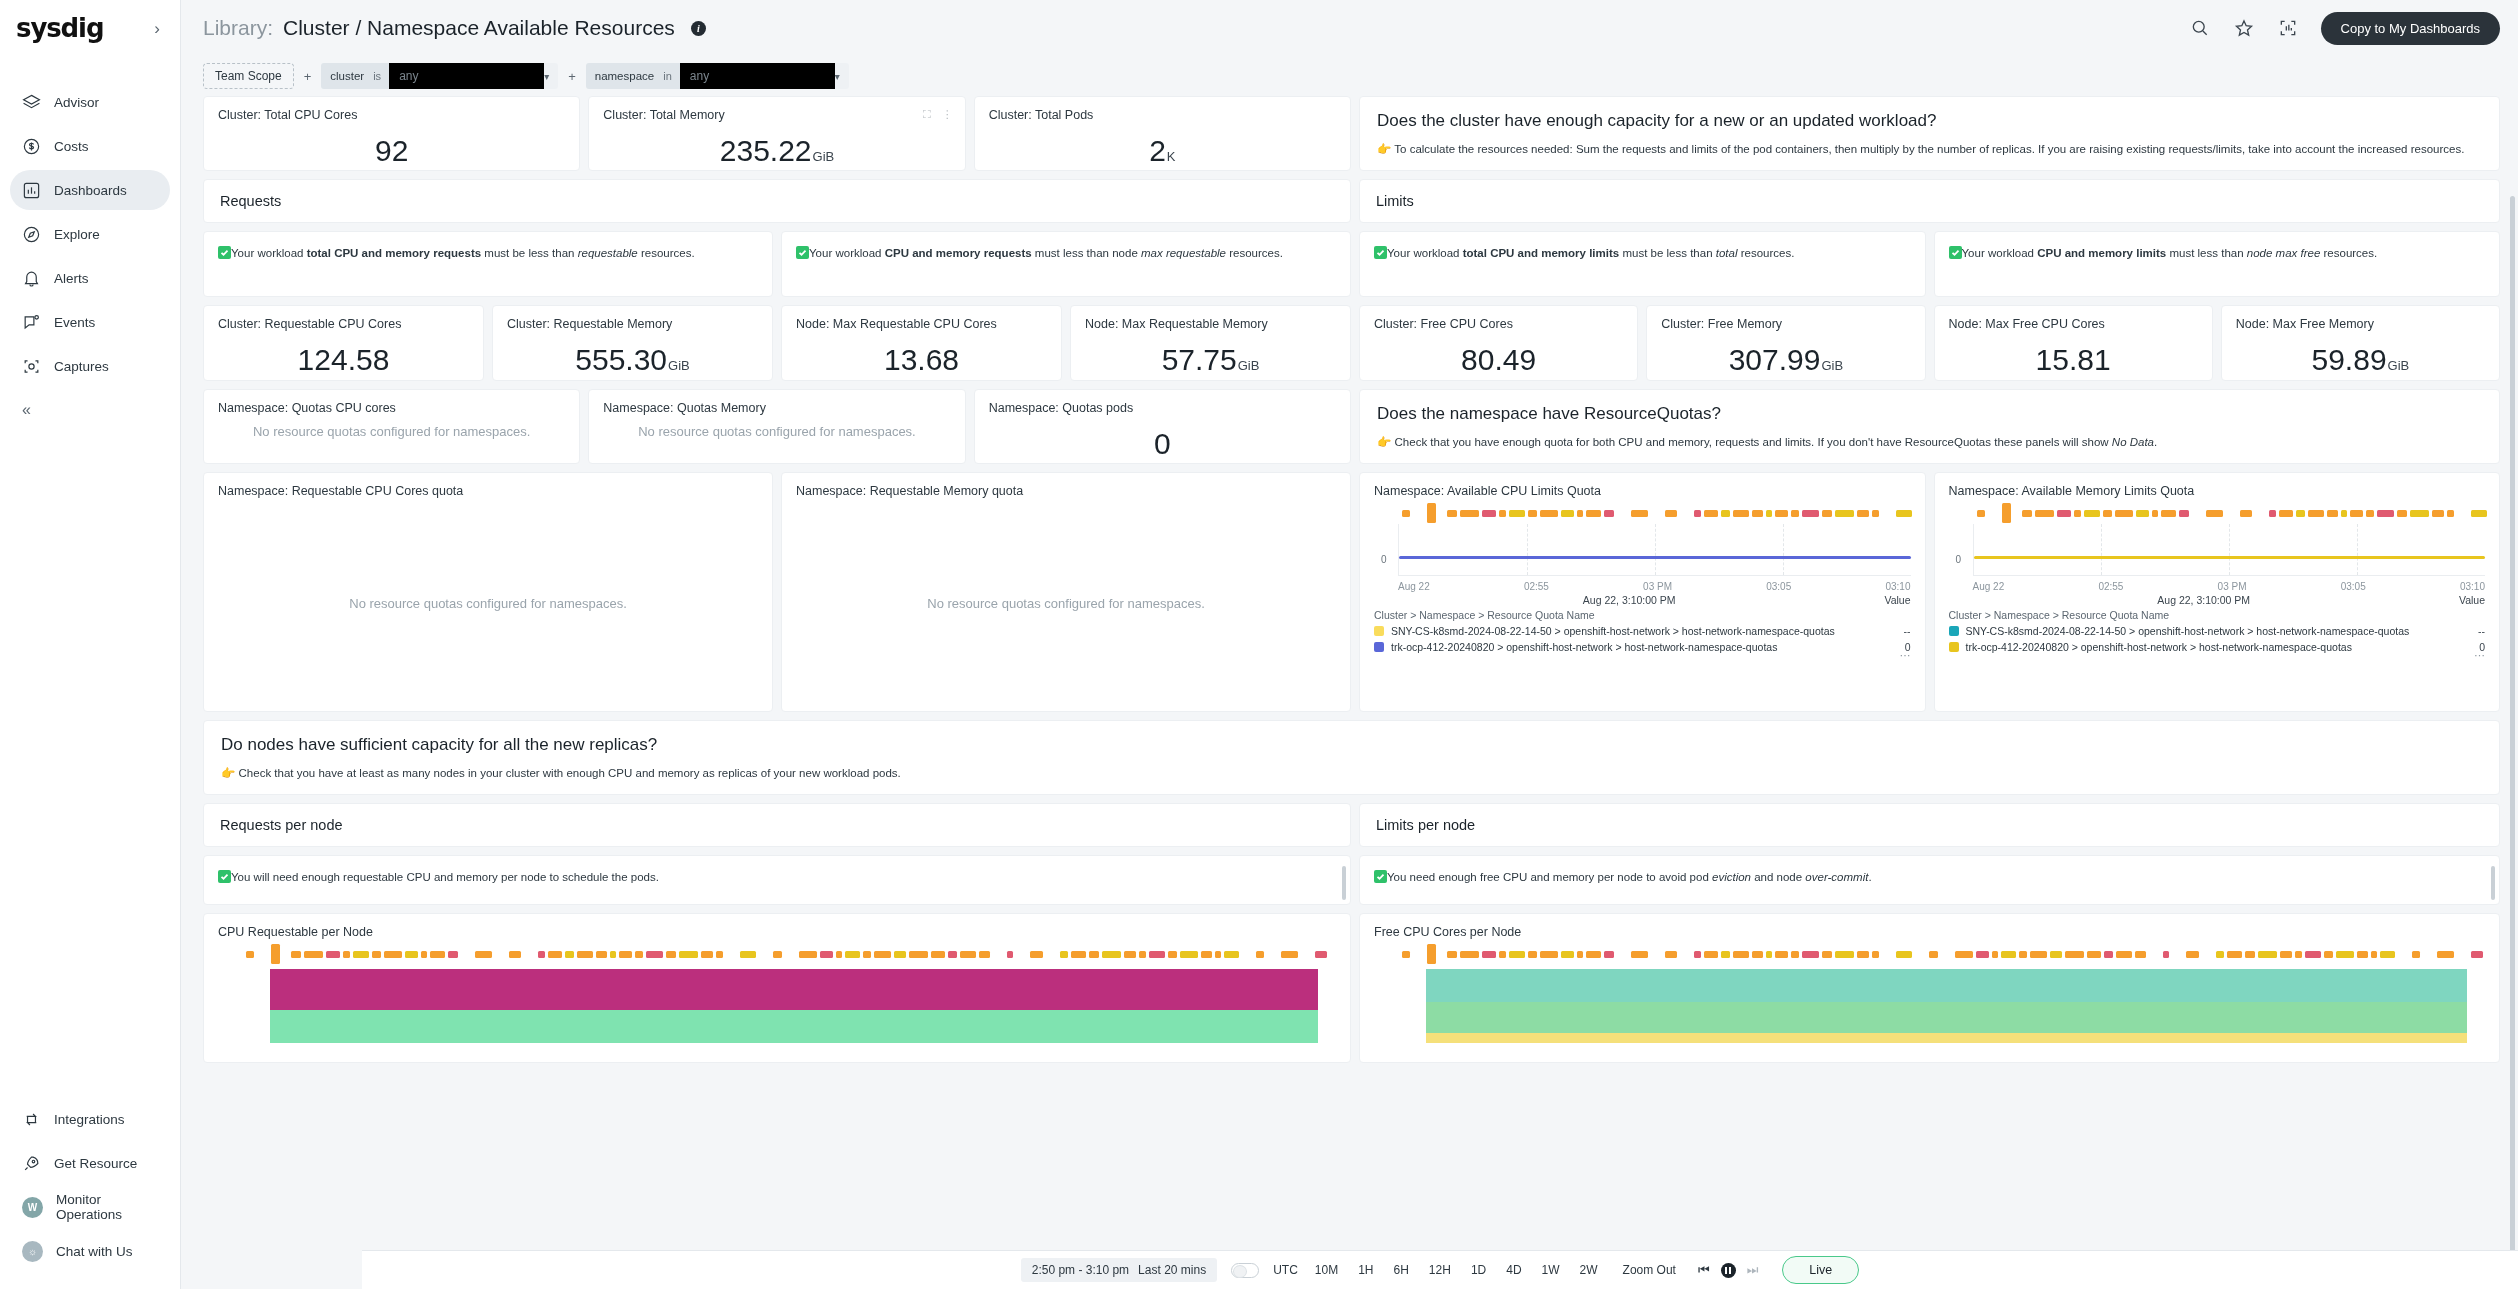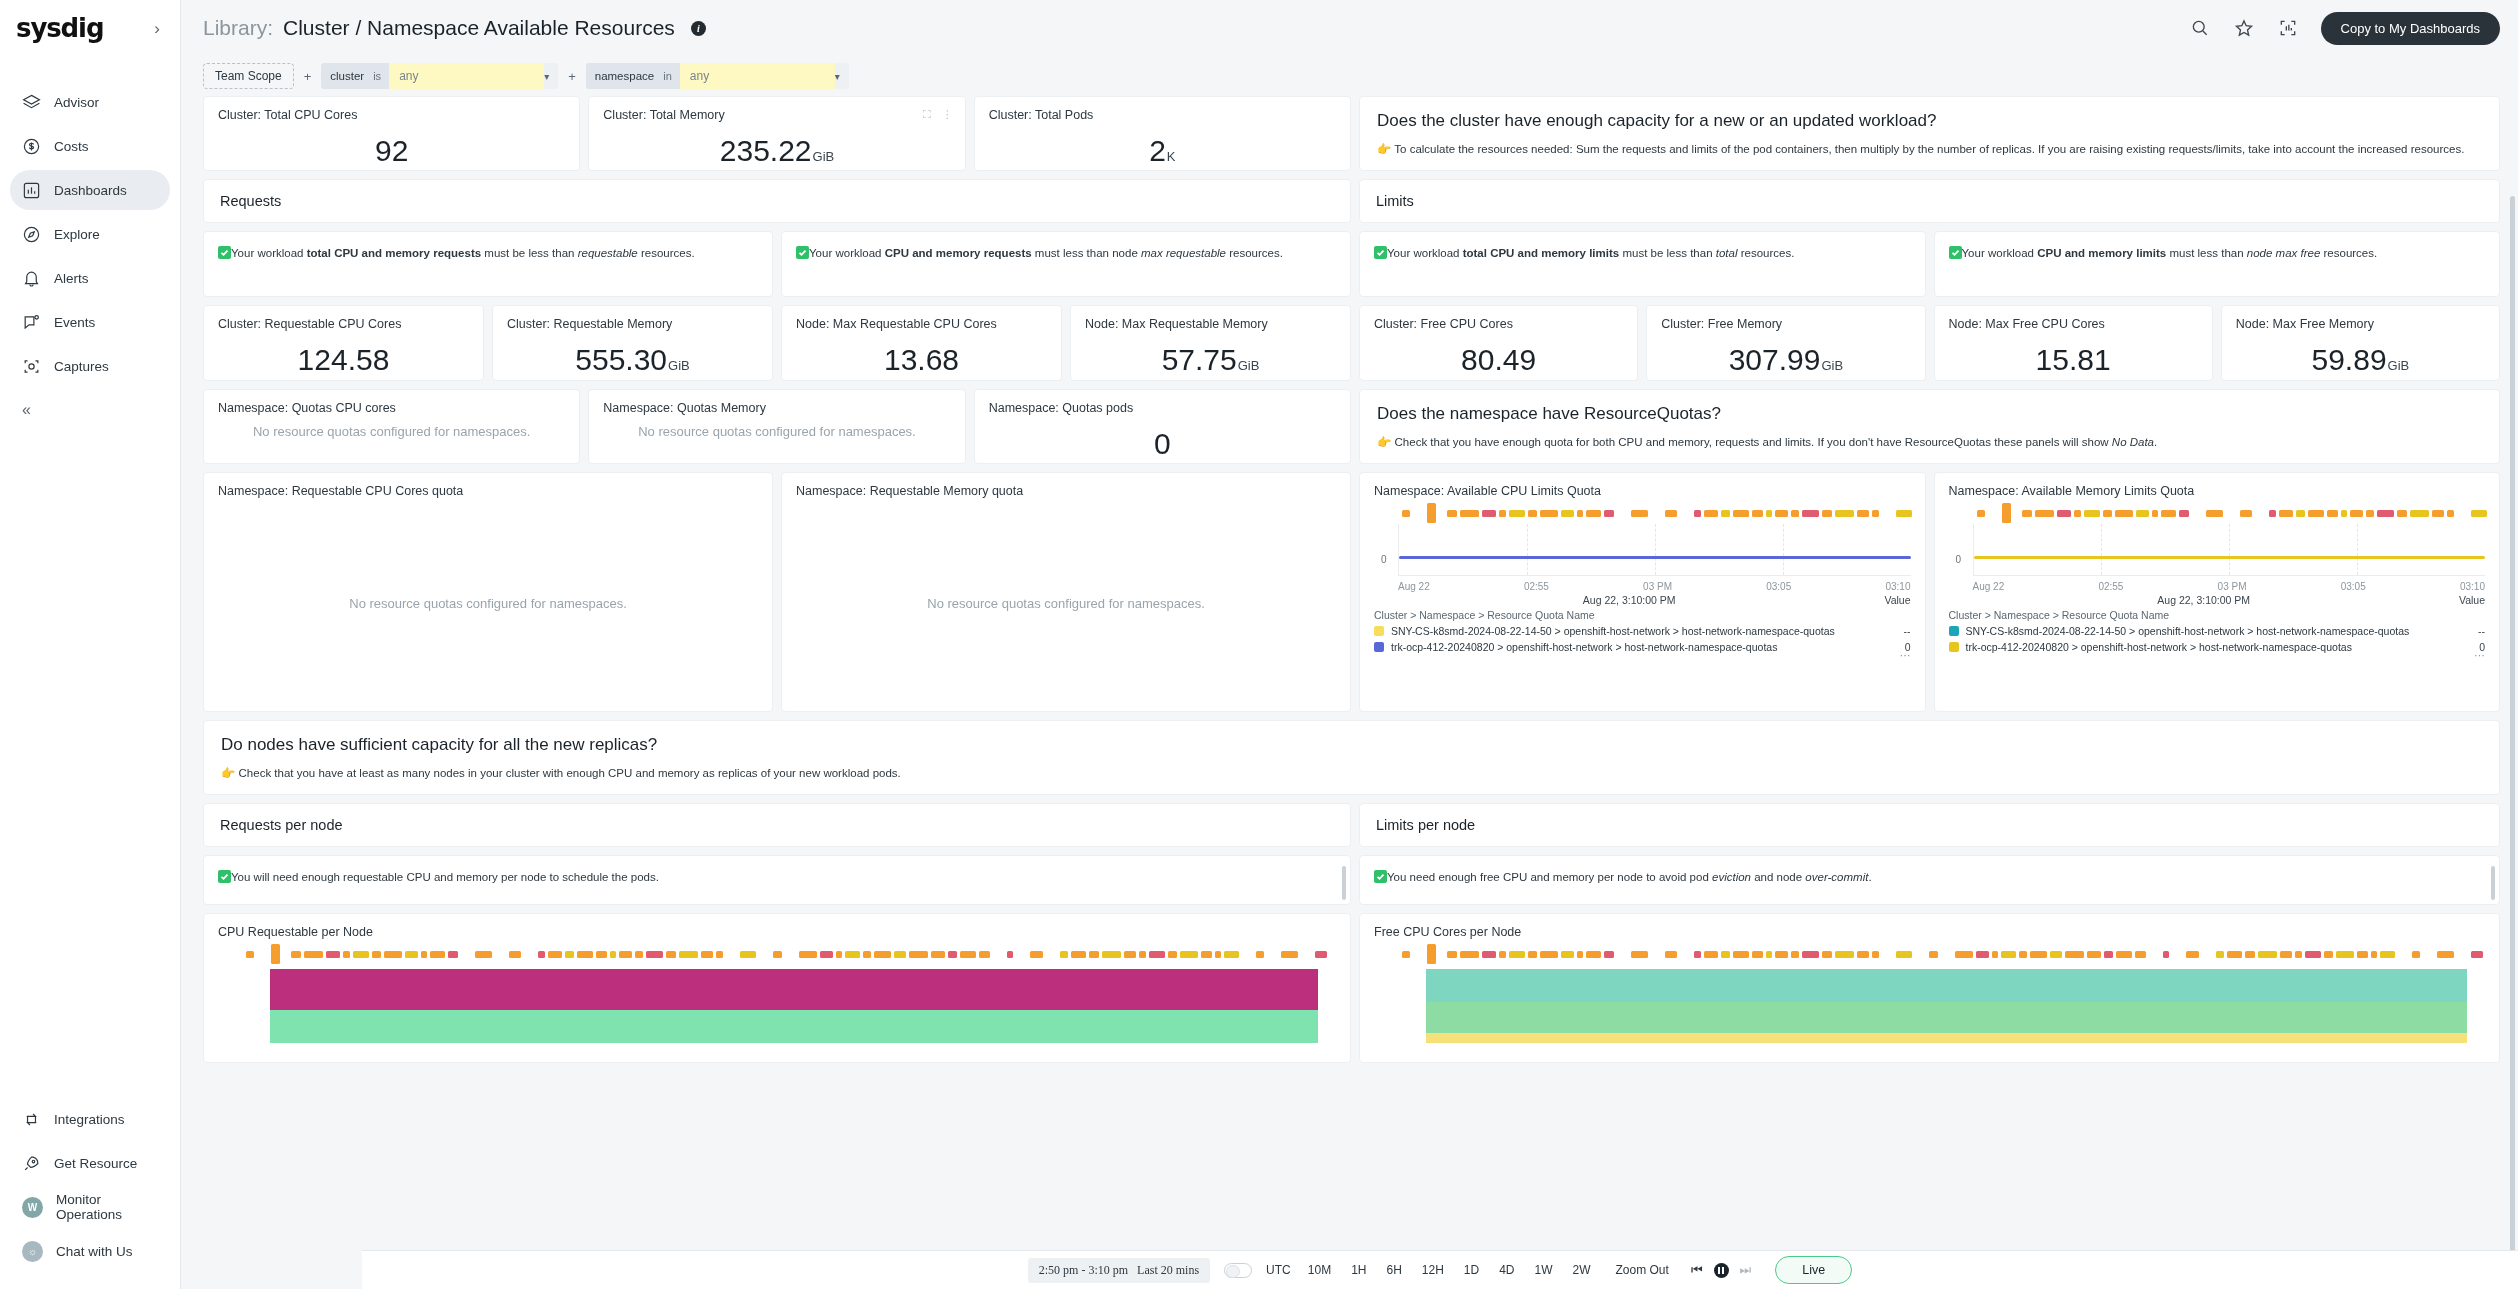--- a/index.html
+++ b/index.html
@@ -79,21 +79,21 @@
     font-size: 12px; color: #2d3840; cursor: pointer;
   }
   .plus { color: #5b6670; font-size: 13px; padding: 0 2px; cursor:pointer;}
   .fchip {
     display: flex; align-items: center; height: 26px; border-radius: 3px;
     overflow: hidden; cursor: pointer;
   }
   .fchip .k { background: #dfe5ea; padding: 0 9px; height: 26px; display:flex; align-items:center; font-size: 11.5px; color:#2d3840;}
   .fchip .op { background: #dfe5ea; padding: 0 8px 0 0; height:26px; display:flex; align-items:center; font-size: 11px; color:#6b757d;}
   .fchip .v {
-    background: #fef9c3; padding: 0 10px; height: 26px; min-width: 155px;
+    background: #000000; padding: 0 10px; height: 26px; min-width: 155px;
     display:flex; align-items:center; font-size: 12px; color: #7b858d;
   }
   .fchip .caret { background:#eef1f4; height:26px; display:flex; align-items:center; padding-right:9px; color:#5b6670; font-size:10px;}
 
   .canvas {
     flex: 1; overflow: hidden; padding: 0 18px 0 22px; position: relative;
   }
   .scrollbar-v {
     position: absolute; right: 3px; top: 100px; width: 5px; height: 1100px;
     background: #c9d0d6; border-radius: 3px;
@@ -170,21 +170,21 @@
 
   
   .timebar {
     position: absolute; left: 181px; right: 0; bottom: 0; height: 39px;
     background: #fff; border-top: 1px solid #e4e8ec;
     display: flex; align-items: center; justify-content: center; gap: 14px;
     z-index: 10;
   }
   .trange {
     background: #eef1f4; border-radius: 3px; padding: 5px 11px;
-    font-size: 12px; color: #2d3840; display: flex; gap: 9px; font-family: Liberation Serif, serif;
+    font-size: 12px; color: #2d3840; display: flex; gap: 9px;
   }
   .toggle {
     width: 28px; height: 15px; border-radius: 9px; border: 1px solid #c9d0d6;
     background: #fff; position: relative; cursor: pointer;
   }
   .toggle::after {
     content: ''; position: absolute; left: 1px; top: 1px; width: 12px; height: 11px;
     border-radius: 50%; background: #f0f2f4; border: 1px solid #dde2e6;
   }
   .utc-lab { font-size: 12px; color: #2d3840; }

